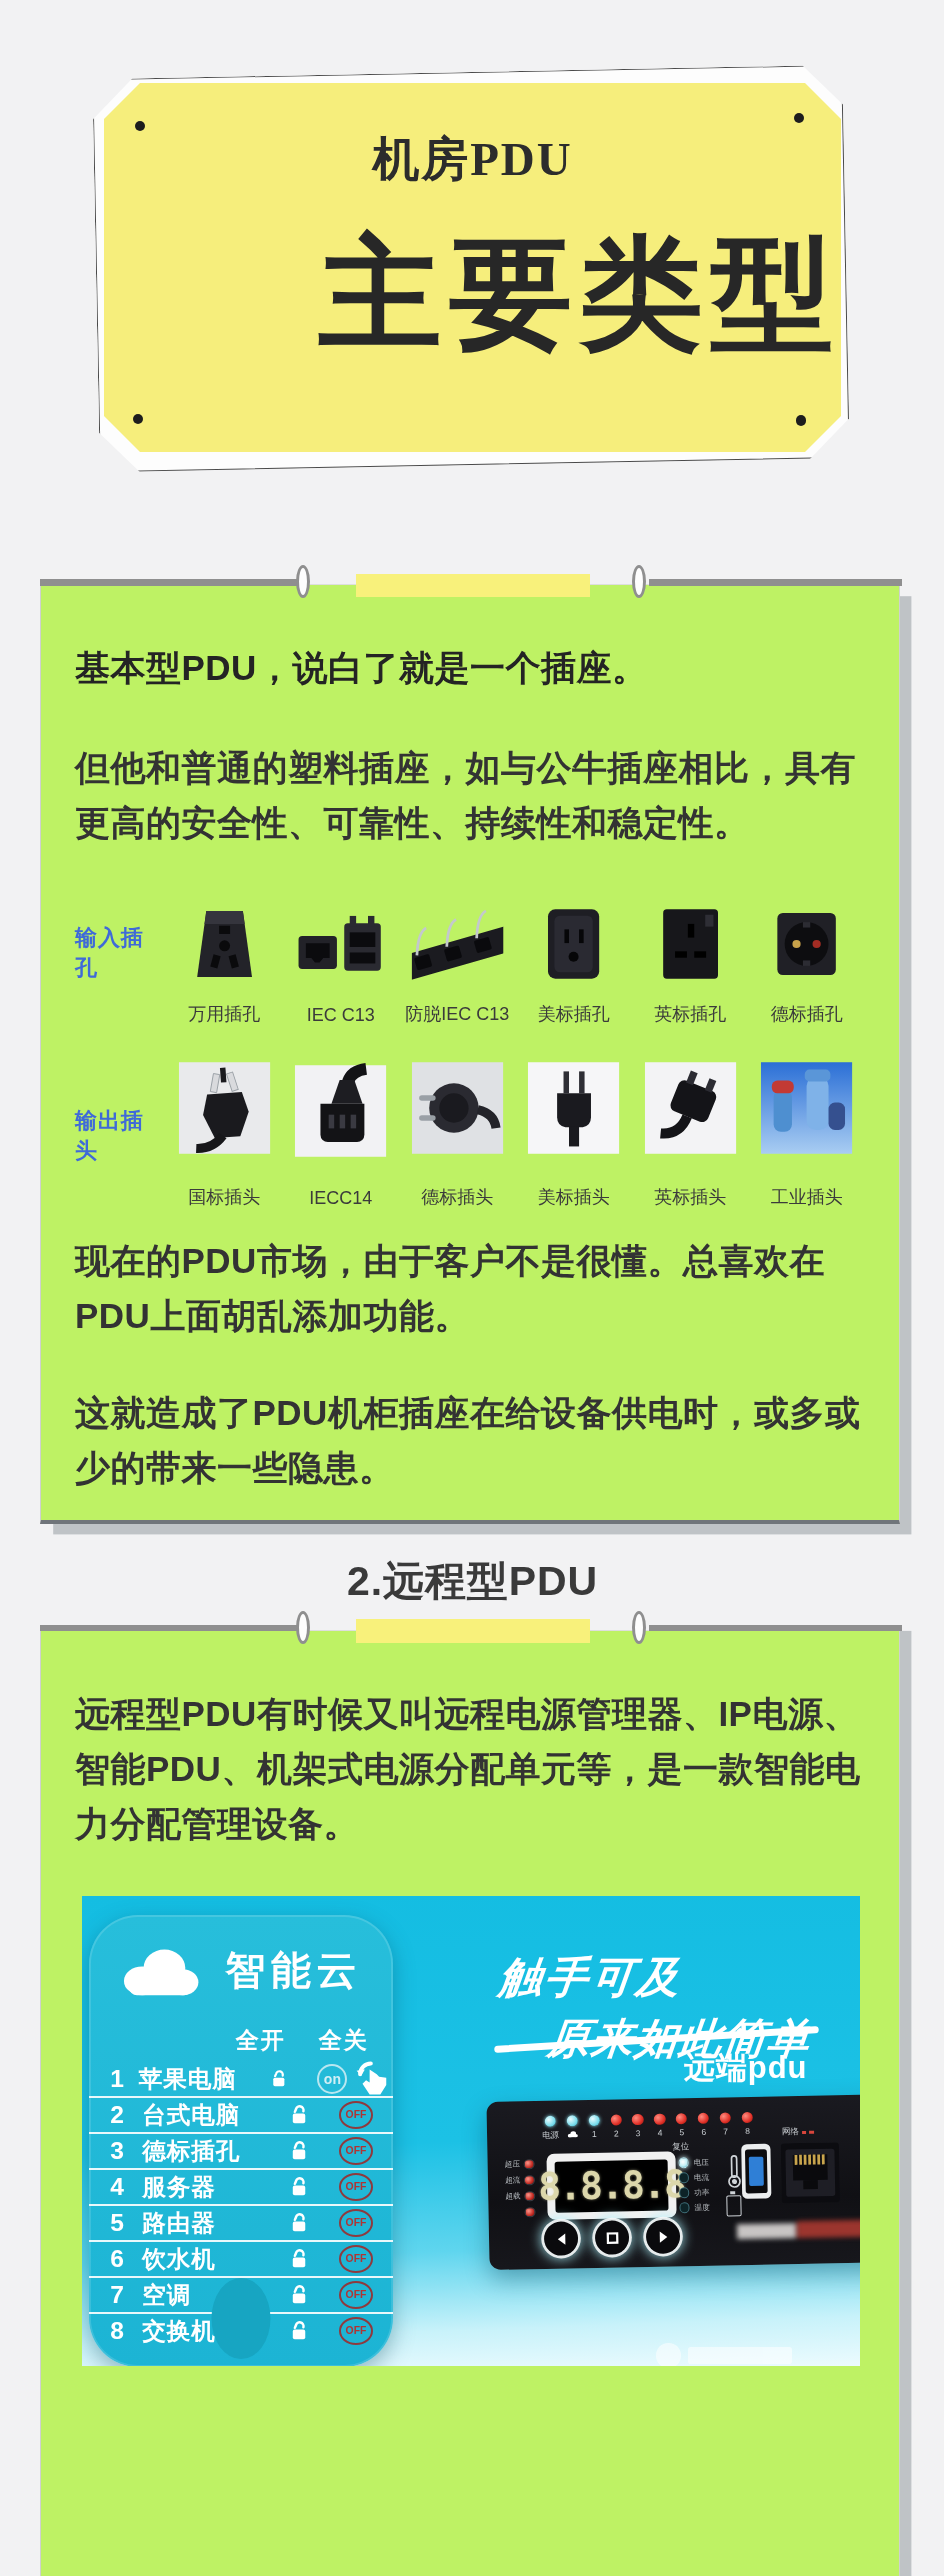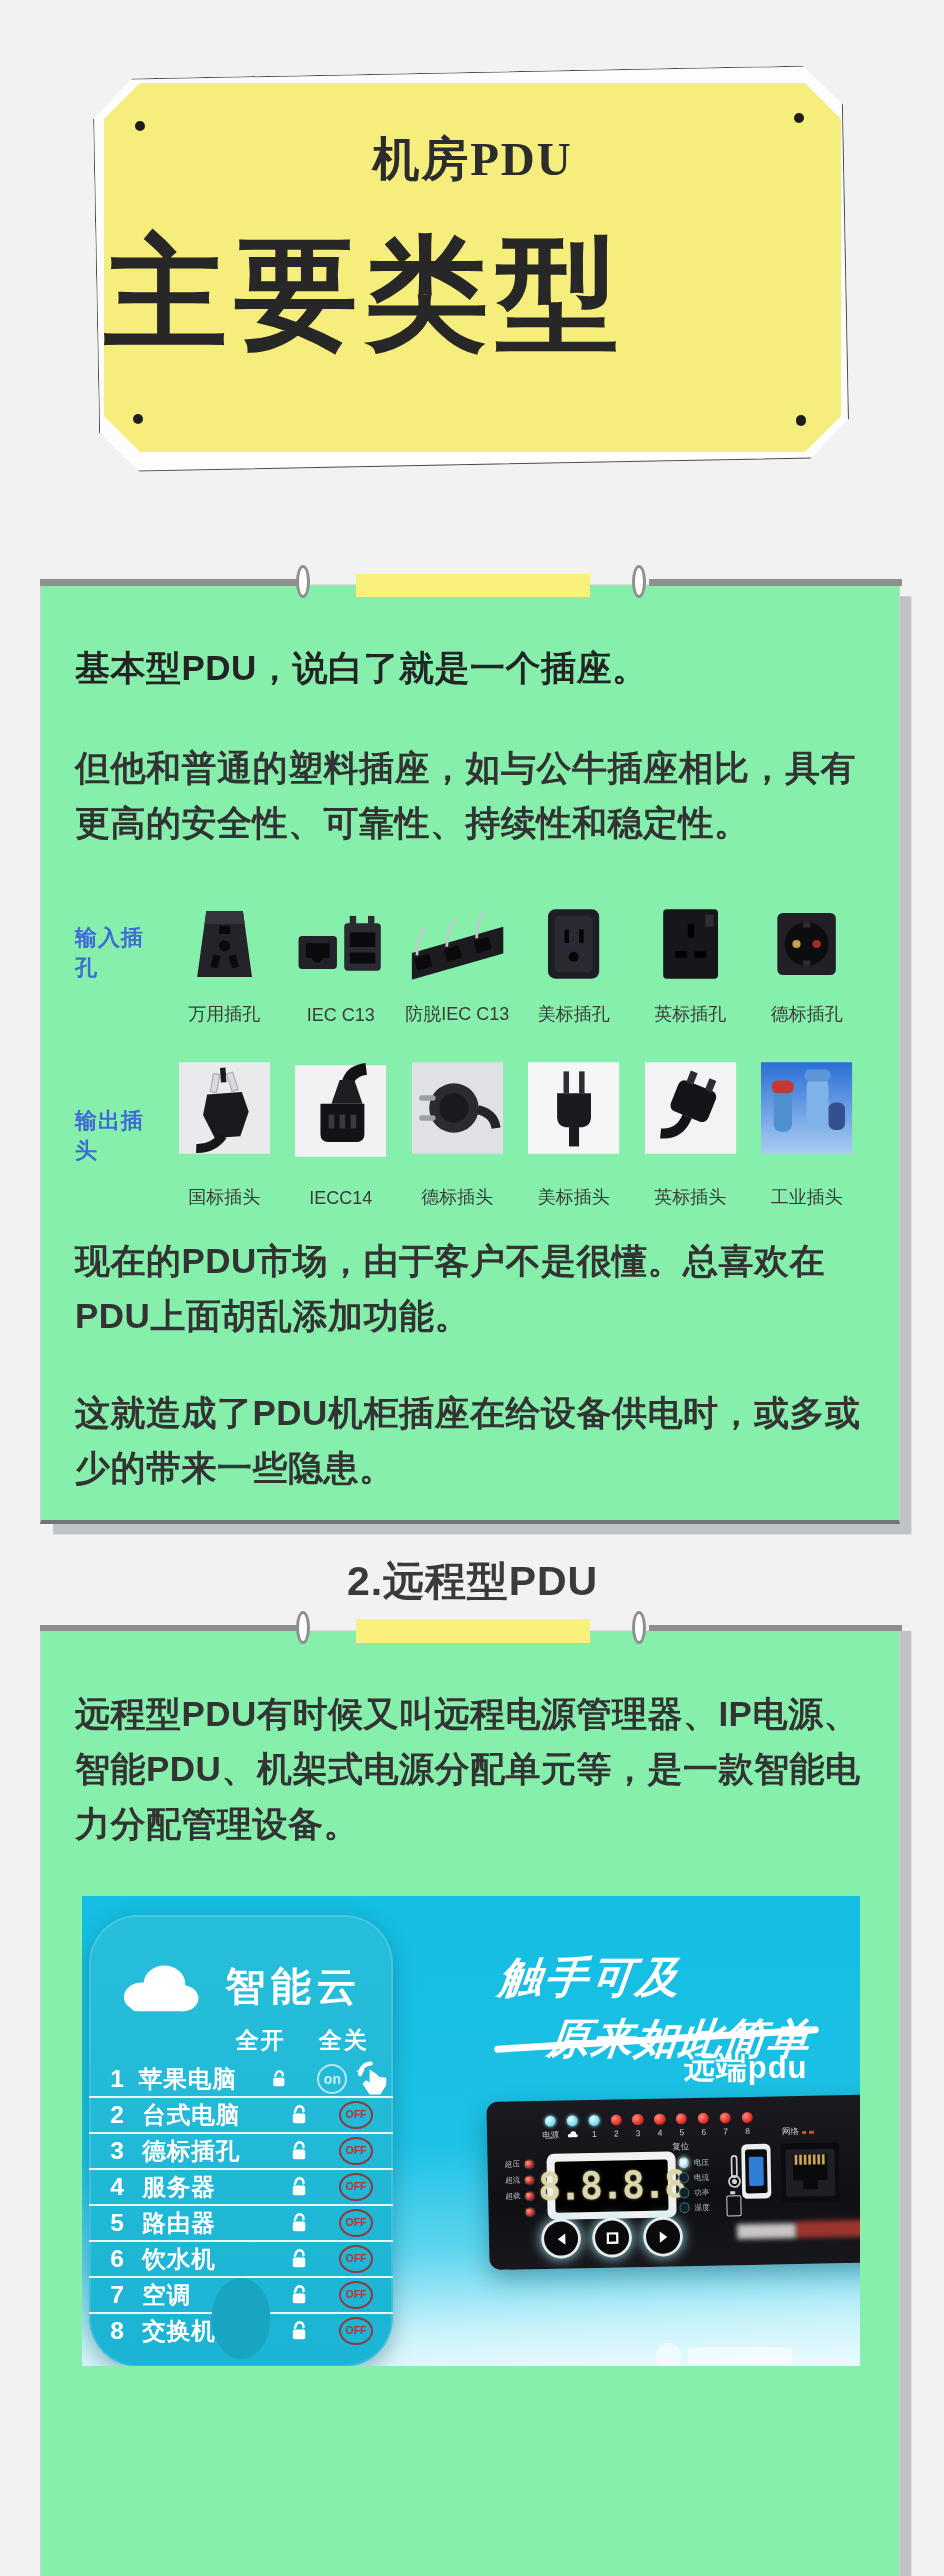--- a/index.html
+++ b/index.html
@@ -10,37 +10,37 @@
   .banner-wrap{position:relative;width:737px;height:369px;margin:83px auto 0;}
   .banner-back{position:absolute;left:-7.6px;top:-11.3px;right:-5.7px;bottom:-13.2px;background:#fdfdfd;
       border:1.9px solid #4a4a4a;transform:rotate(-1.1deg);
       clip-path:polygon(40px 0,calc(100% - 40px) 0,100% 40px,100% calc(100% - 40px),calc(100% - 40px) 100%,40px 100%,0 calc(100% - 40px),0 40px);}
   .banner-front{position:absolute;inset:0;background:#f6ee7c;
       clip-path:polygon(36px 0,calc(100% - 36px) 0,100% 36px,100% calc(100% - 36px),calc(100% - 36px) 100%,36px 100%,0 calc(100% - 36px),0 36px);font-family:Liberation Serif, serif;}
   .b-dot{position:absolute;width:10.4px;height:10.4px;border-radius:50%;background:#1d1d1d;}
   .b-dot.tl{left:31px;top:38px;} .b-dot.tr{right:37px;top:30px;}
   .b-dot.bl{left:29px;bottom:28px;} .b-dot.br{right:35px;bottom:26.5px;}
   .banner-sub{margin-top:45px;text-align:center;font-size:47px;font-weight:800;color:#2c2c2c;letter-spacing:1.9px;}
-  .banner-title{margin-top:42px;text-align:left;font-size:123px;font-weight:900;color:#272727;letter-spacing:7.6px;line-height:1;}
+  .banner-title{margin-top:42px;text-align:right;font-size:123px;font-weight:900;color:#272727;letter-spacing:7.6px;line-height:1;}
 
   
   .sec-header{position:relative;height:81px;margin-top:51px;z-index:3;}
   .sec-header.second{margin-top:24.6px;}
   .sec-title{position:absolute;left:0;right:0;top:5.7px;text-align:center;
       font-size:41px;font-weight:800;color:#3a3a3a;z-index:2;letter-spacing:0.9px;}
   .sec-hl{position:absolute;left:50%;transform:translateX(-50%);bottom:-13.2px;width:234px;height:23.6px;
       background:#f8f17b;z-index:1;}
   .rule{position:absolute;top:76px;height:6.6px;background:#8f8f8f;z-index:1;}
   .rule.l{left:40px;width:257px;} .rule.r{right:43px;width:253px;}
   .pin{position:absolute;top:62px;width:14px;height:33px;border-radius:50%;
       background:#fdfdfd;border:3.8px solid #8f8f8f;box-sizing:border-box;z-index:2;}
   .pin.l{left:296px;} .pin.r{right:299px;}
 
   
-  .card{position:relative;margin:0 45px 0 40px;background:#86efac;
+  .card{position:relative;margin:0 45px 0 40px;background:#bef264;
       border:1.9px solid #cfcfcf;border-top:1.9px solid #dedede;border-bottom:4.7px solid #70757a;
       box-shadow:12.3px 11.3px 0 -0.9px #bfc3c6;padding:55px 34px 24.6px;z-index:2;}
   .card.last{border-bottom:none;box-shadow:12.3px 0 0 -0.9px #bfc3c6;height:893px;overflow:hidden;}
 
   .para{font-size:35px;line-height:55px;font-weight:600;color:#333;margin:0 0 45px;letter-spacing:0.5px;}
   .para.lead{font-weight:800;color:#242424;}
   .para.tight{margin-bottom:42px;}
   .para:last-child{margin-bottom:0;}
 
   
@@ -53,21 +53,21 @@
   .row2 .plug-thumb{height:134px;}
   .plug-thumb svg{width:92%;height:100%;}
   .plug-name{font-size:18px;color:#3b3b3b;margin-top:9.4px;white-space:nowrap;}
 
   
   .promo{position:relative;height:470px;margin:24.6px 4.7px 0 6.6px;overflow:hidden;
       background:linear-gradient(178deg,#14bde2 0%,#1cc1e5 52%,#5fd5ee 74%,#c8f2fa 90%,#ecfbfe 100%);}
   .phone{position:absolute;left:7.6px;top:19px;width:304px;height:452px;border-radius:49px;
       background:linear-gradient(180deg,#27bedb,#1cb4d4);
       box-shadow:0 7.6px 21px rgba(0,70,90,.35), inset 0 0 0 1.9px rgba(255,255,255,.14);}
-  .ph-head{position:absolute;left:28px;top:44px;display:flex;align-items:center;}
+  .ph-head{position:absolute;left:28px;top:28px;display:flex;align-items:center;}
   .ph-cloud{width:87px;height:55px;}
   .ph-brand{margin-left:21px;font-size:40px;font-weight:800;color:#fff;letter-spacing:5.7px;}
   .ph-ctrl{position:absolute;right:24.6px;top:110px;font-size:23px;font-weight:700;color:#fff;letter-spacing:1.9px;}
   .ph-rows{position:absolute;left:0;right:0;top:147px;}
   .ph-row{position:relative;height:34px;display:flex;align-items:center;border-bottom:2.8px solid rgba(255,255,255,.9);}
   .ph-row:last-child{border-bottom:none;}
   .ph-num{width:32px;margin-left:21px;font-size:24.6px;font-weight:700;color:#fff;}
   .ph-name{width:142px;font-size:23.6px;font-weight:700;color:#fff;letter-spacing:0.9px;}
   .ph-lock{width:23px;height:23px;margin-left:3.8px;}
   .ph-badge{margin-left:28px;display:flex;align-items:center;}

